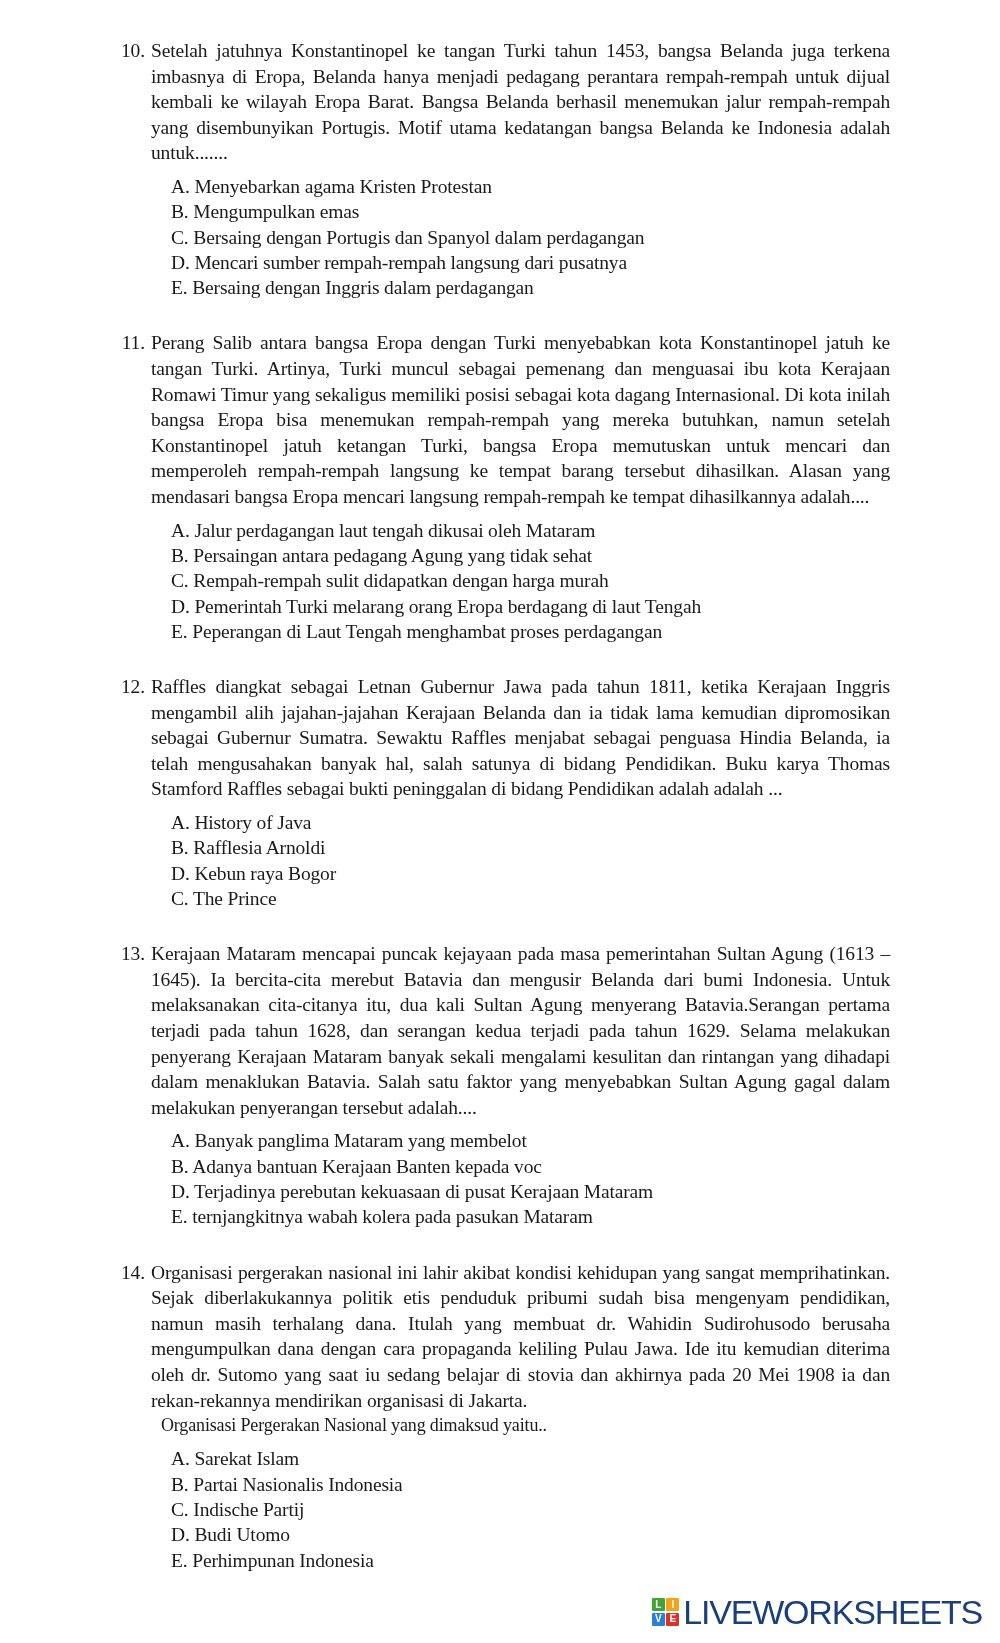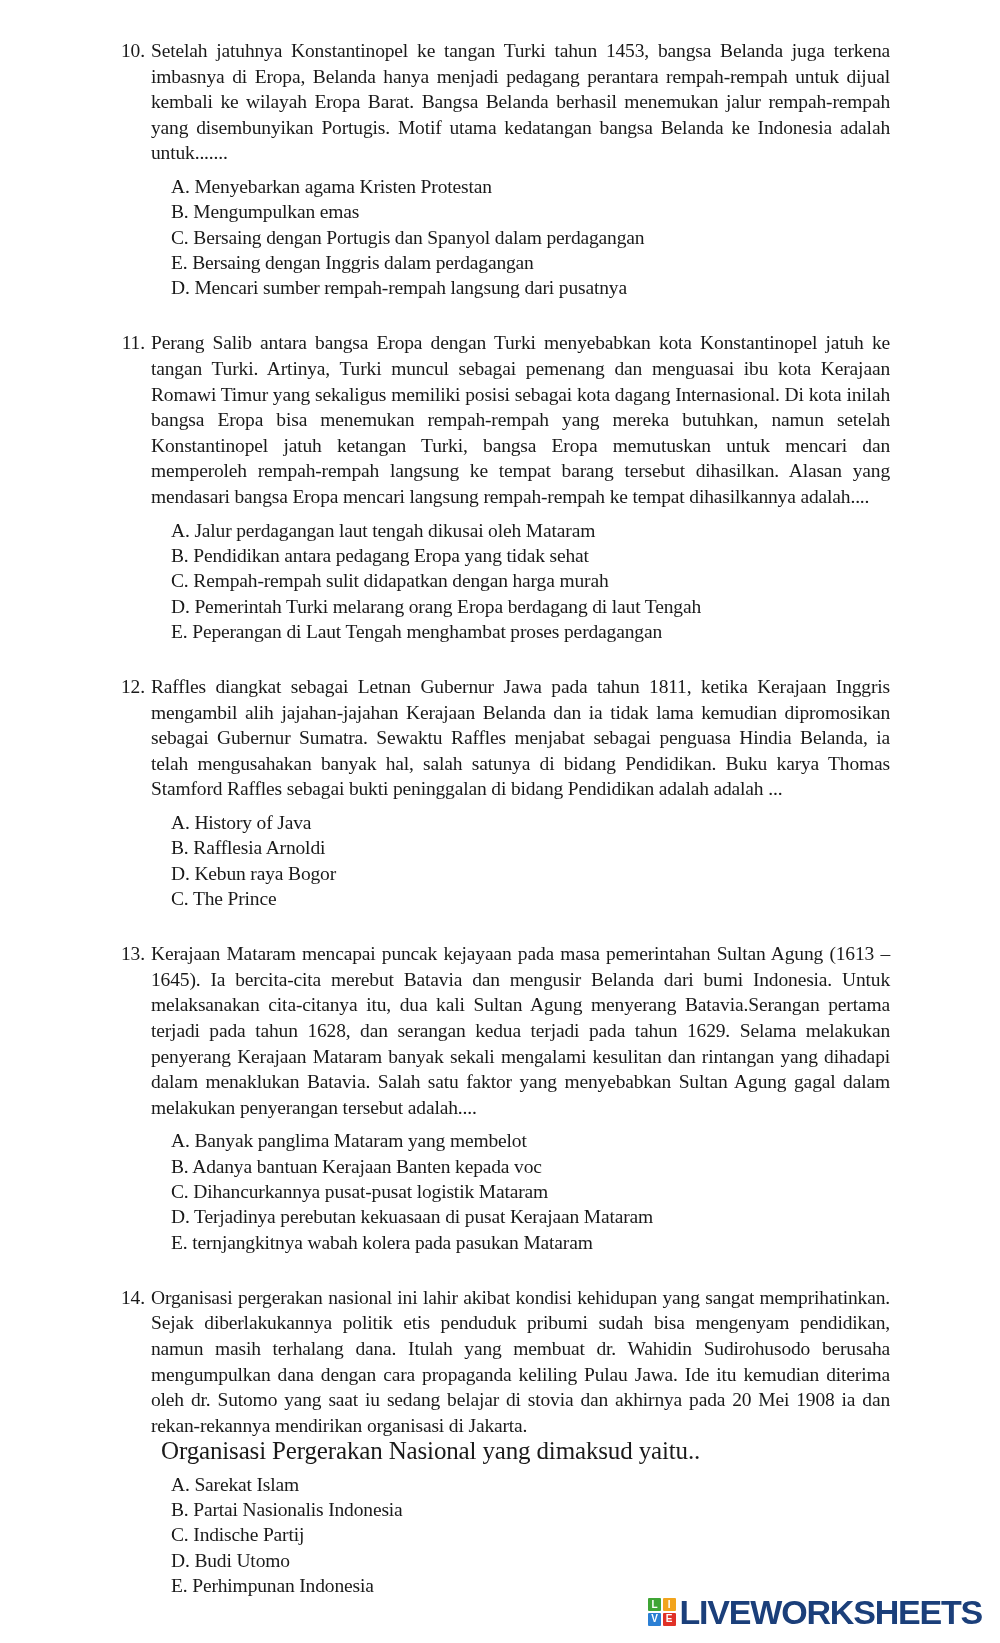--- a/index.html
+++ b/index.html
@@ -65,21 +65,21 @@
     margin: 8px;
     padding: 0 0 0 12px;
   }
   .opt {
     font-size: 19.5px;
     line-height: 25.3px;
     letter-spacing: -0.15px;
     white-space: nowrap;
   }
   .sub-line {
-    font-size: 25px;
+    font-size: 18px;
     line-height: 25.3px;
     letter-spacing: -0.15px;
     padding-left: 10px;
   }
   .gap-md { height: 22px; }
   .gap-lg { height: 34px; }
 
   
   .footer {
     position: absolute;
@@ -113,56 +113,56 @@
     color: #ffffff;
     line-height: 1;
     border-radius: 1px;
   }
   .cell-l { background: #3fa535; }
   .cell-i { background: #f2a41c; }
   .cell-v { background: #2b7fd4; }
   .cell-e { background: #e03127; }
   .logo-word {
     font-family: "Liberation Sans", sans-serif;
-    font-weight: 700;
+    font-weight: 400;
     font-size: 34px;
     letter-spacing: -1.2px;
     color: #1b3f7a;
     line-height: 1;
   }
 </style>
 </head>
 <body>
 
 <div class="page">
   <div class="content">
 
     <div class="q-block">
       <div class="q-num">10.</div>
       <div class="q-body">
         <p class="q-stem">Setelah jatuhnya Konstantinopel ke tangan Turki tahun 1453, bangsa Belanda juga terkena imbasnya di Eropa, Belanda hanya menjadi pedagang perantara rempah-rempah untuk dijual kembali ke wilayah Eropa Barat. Bangsa Belanda berhasil menemukan jalur rempah-rempah yang disembunyikan Portugis. Motif utama kedatangan bangsa Belanda ke Indonesia adalah untuk.......</p>
         <ul class="opts">
           <li class="opt">A. Menyebarkan agama Kristen Protestan</li>
           <li class="opt">B. Mengumpulkan emas</li>
           <li class="opt">C. Bersaing dengan Portugis dan Spanyol dalam perdagangan</li>
+          <li class="opt">D. Mencari sumber rempah-rempah langsung dari pusatnya</li>
           <li class="opt">E. Bersaing dengan Inggris dalam perdagangan</li>
-          <li class="opt">D. Mencari sumber rempah-rempah langsung dari pusatnya</li>
         </ul>
       </div>
     </div>
 
     <div class="gap-md"></div>
 
     <div class="q-block">
       <div class="q-num">11.</div>
       <div class="q-body">
         <p class="q-stem">Perang Salib antara bangsa Eropa dengan Turki menyebabkan kota Konstantinopel jatuh ke tangan Turki. Artinya, Turki muncul sebagai pemenang dan menguasai ibu kota Kerajaan Romawi Timur yang sekaligus memiliki posisi sebagai kota dagang Internasional. Di kota inilah bangsa Eropa bisa menemukan rempah-rempah yang mereka butuhkan, namun setelah Konstantinopel jatuh ketangan Turki, bangsa Eropa memutuskan untuk mencari dan memperoleh rempah-rempah langsung ke tempat barang tersebut dihasilkan. Alasan yang mendasari bangsa Eropa mencari langsung rempah-rempah ke tempat dihasilkannya adalah....</p>
         <ul class="opts">
           <li class="opt">A. Jalur perdagangan laut tengah dikusai oleh Mataram</li>
-          <li class="opt">B. Pendidikan antara pedagang Eropa yang tidak sehat</li>
+          <li class="opt">B. Persaingan antara pedagang Agung yang tidak sehat</li>
           <li class="opt">C. Rempah-rempah sulit didapatkan dengan harga murah</li>
           <li class="opt">D. Pemerintah Turki melarang orang Eropa berdagang di laut Tengah</li>
           <li class="opt">E. Peperangan di Laut Tengah menghambat proses perdagangan</li>
         </ul>
       </div>
     </div>
 
     <div class="gap-md"></div>
 
     <div class="q-block">
@@ -180,21 +180,20 @@
 
     <div class="gap-md"></div>
 
     <div class="q-block">
       <div class="q-num">13.</div>
       <div class="q-body">
         <p class="q-stem">Kerajaan Mataram mencapai puncak kejayaan pada masa pemerintahan Sultan Agung (1613 – 1645). Ia bercita-cita merebut Batavia dan mengusir Belanda dari bumi Indonesia. Untuk melaksanakan cita-citanya itu, dua kali Sultan Agung menyerang Batavia.Serangan pertama terjadi pada tahun 1628, dan serangan kedua terjadi pada tahun 1629. Selama melakukan penyerang Kerajaan Mataram banyak sekali mengalami kesulitan dan rintangan yang dihadapi dalam menaklukan Batavia. Salah satu faktor yang menyebabkan Sultan Agung gagal dalam melakukan penyerangan tersebut adalah....</p>
         <ul class="opts">
           <li class="opt">A. Banyak panglima Mataram yang membelot</li>
           <li class="opt">B. Adanya bantuan Kerajaan Banten kepada voc</li>
-          <li class="opt">C. Dihancurkannya pusat-pusat logistik Mataram</li>
           <li class="opt">D. Terjadinya perebutan kekuasaan di pusat Kerajaan Mataram</li>
           <li class="opt">E. ternjangkitnya wabah kolera pada pasukan Mataram</li>
         </ul>
       </div>
     </div>
 
     <div class="gap-md"></div>
 
     <div class="q-block">
       <div class="q-num">14.</div>

